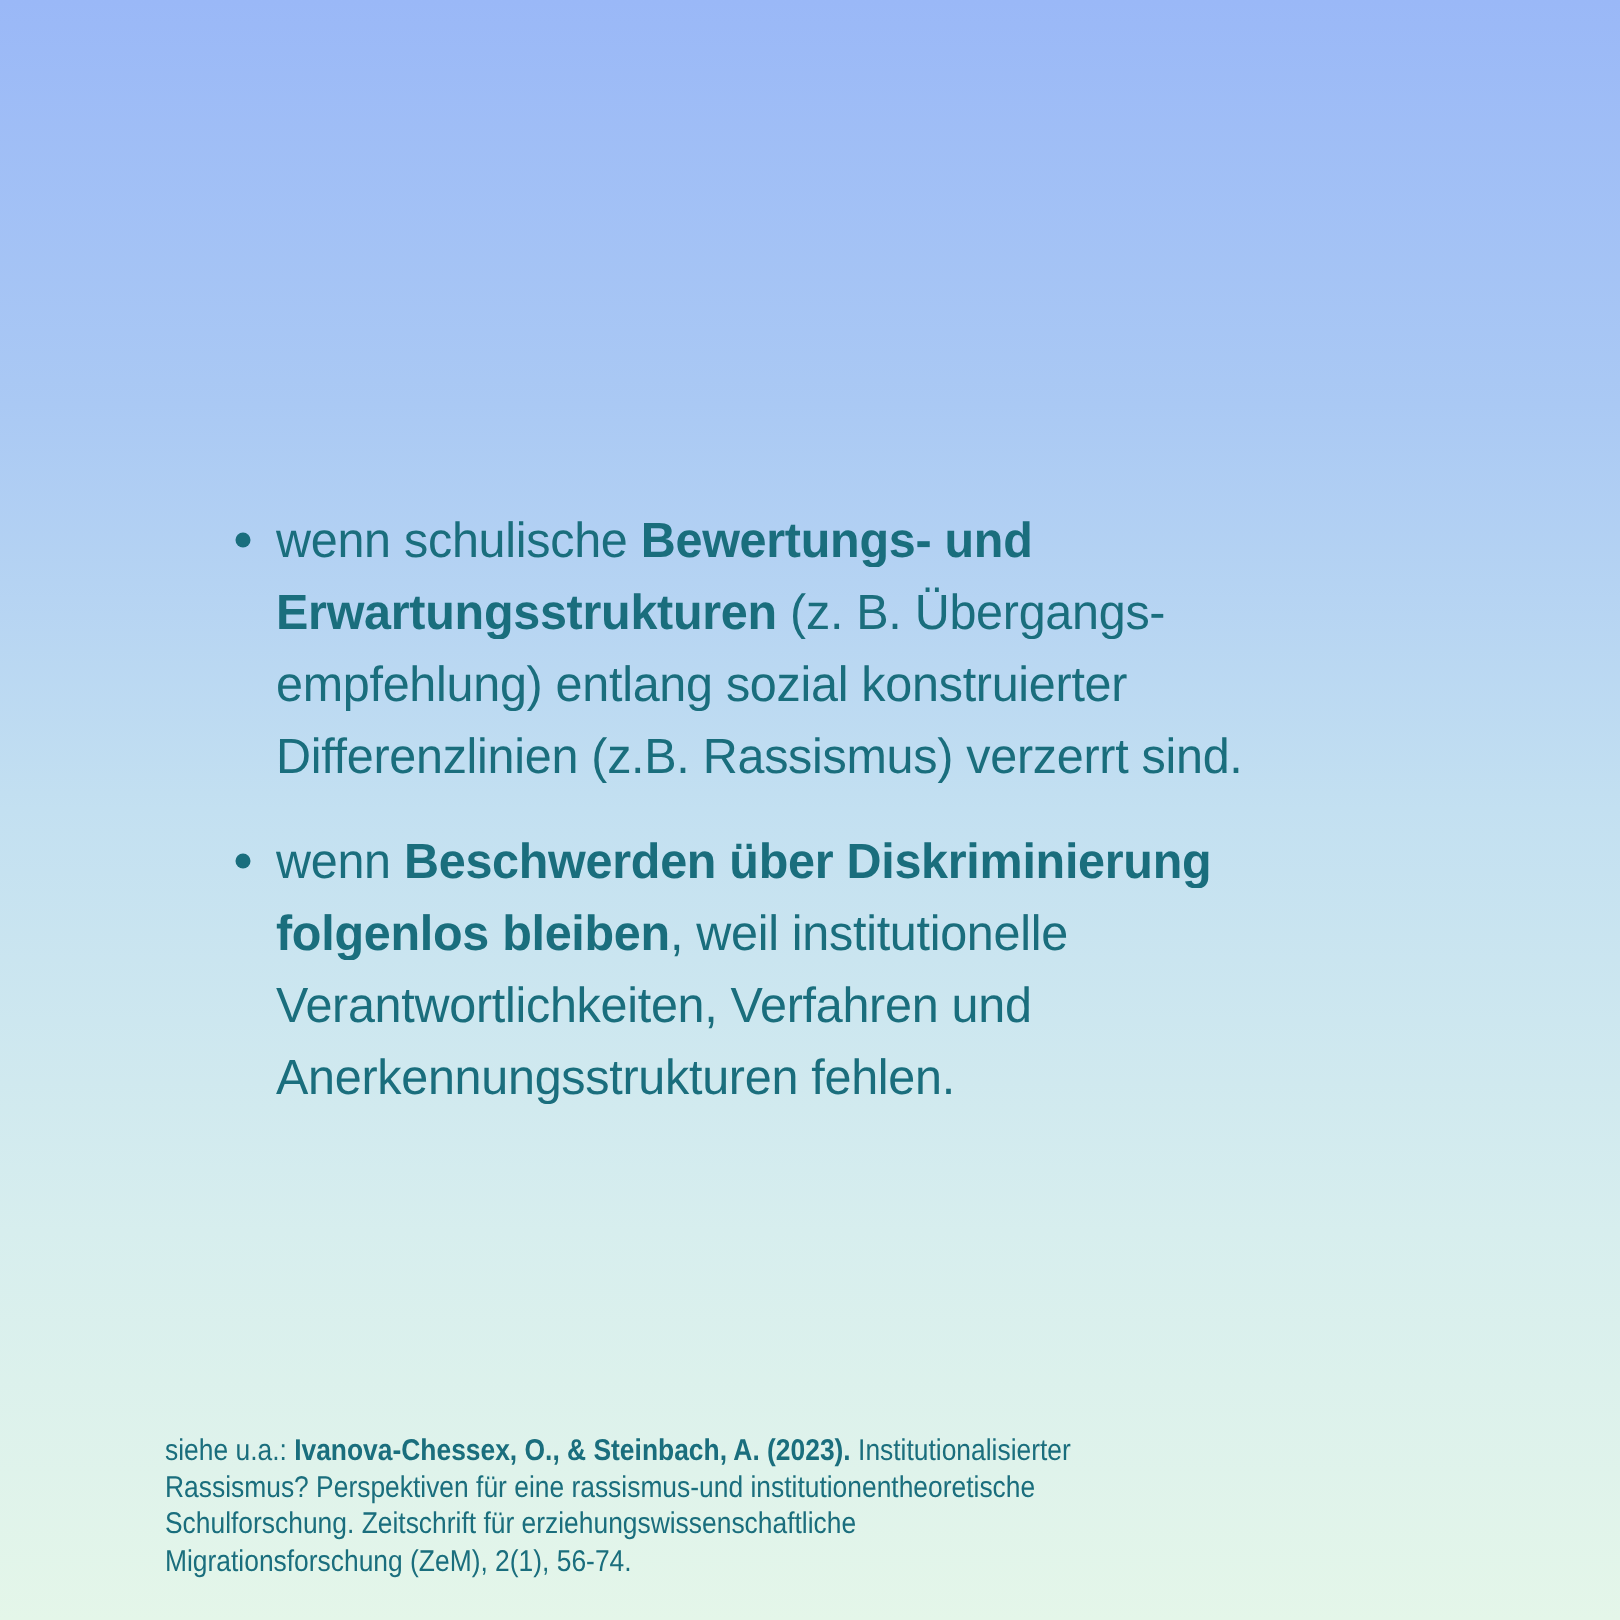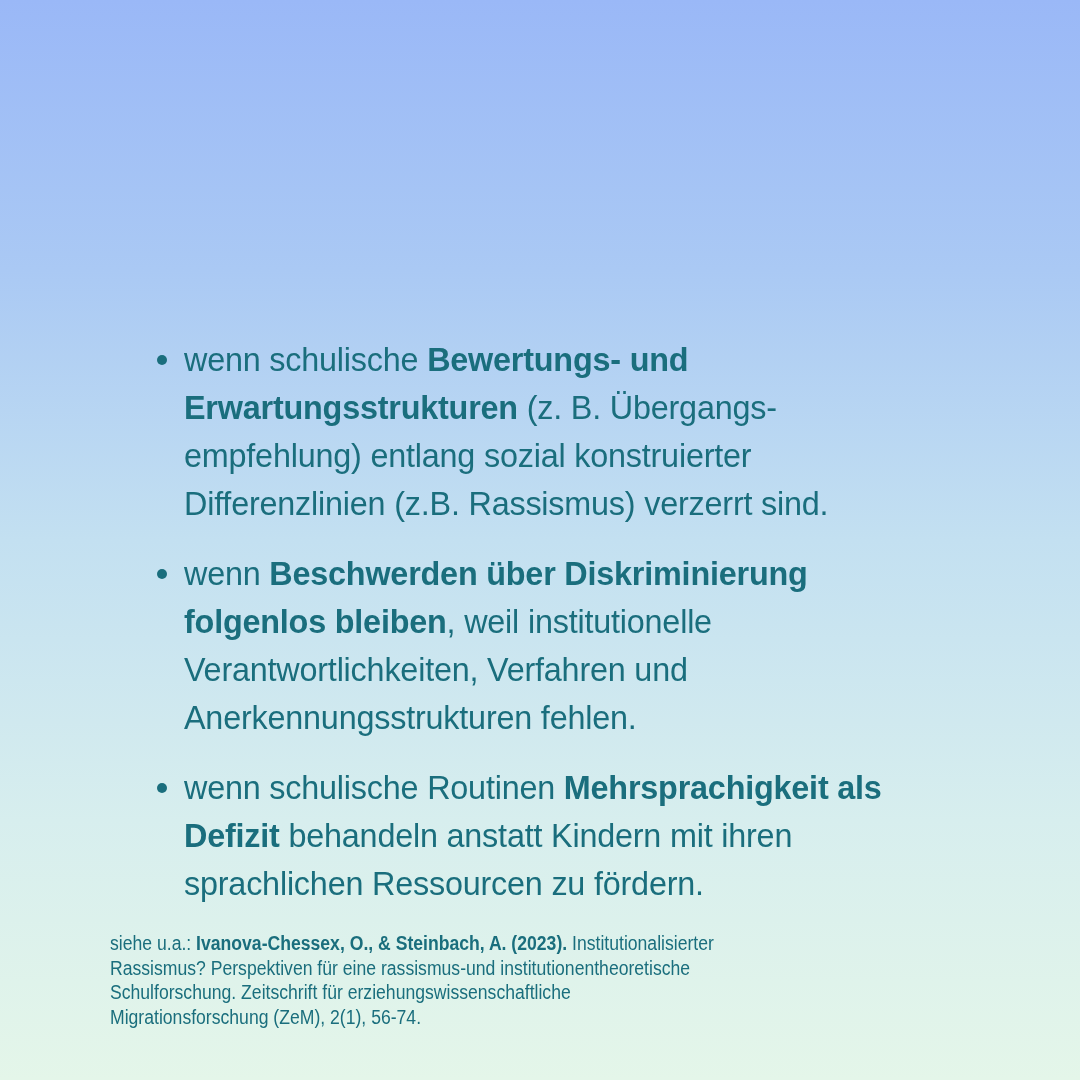--- a/index.html
+++ b/index.html
@@ -69,28 +69,22 @@
         <div class="body-line"><span>empfehlung) entlang sozial konstruierter</span></div>
         <div class="body-line"><span>Differenzlinien (z.B. Rassismus) verzerrt sind.</span></div>
       </li>
       <li class="bullet-item">
         <span class="bullet-dot"></span>
         <div class="body-line"><span>wenn </span><span class="bold">Beschwerden über Diskriminierung</span></div>
         <div class="body-line"><span class="bold">folgenlos bleiben</span><span>, weil institutionelle</span></div>
         <div class="body-line"><span>Verantwortlichkeiten, Verfahren und</span></div>
         <div class="body-line"><span>Anerkennungsstrukturen fehlen.</span></div>
       </li>
-      <li class="bullet-item">
-        <span class="bullet-dot"></span>
-        <div class="body-line"><span>wenn schulische Routinen </span><span class="bold">Mehrsprachigkeit als</span></div>
-        <div class="body-line"><span class="bold">Defizit</span><span> behandeln anstatt Kindern mit ihren</span></div>
-        <div class="body-line"><span>sprachlichen Ressourcen zu fördern.</span></div>
-      </li>
     </ul>
 
-  <div class="citation" id="citation" style="color: rgb(26, 110, 125);">
+  <div class="citation" id="citation" style="color: rgb(26, 110, 125); margin-top: 24px;">
       <div class="cite-line"><span>siehe u.a.: </span><span class="bold">Ivanova-Chessex, O., &amp; Steinbach, A. (2023).</span><span> Institutionalisierter</span></div>
       <div class="cite-line"><span>Rassismus? Perspektiven für eine rassismus-und institutionentheoretische</span></div>
       <div class="cite-line"><span>Schulforschung. Zeitschrift für erziehungswissenschaftliche</span></div>
       <div class="cite-line"><span>Migrationsforschung (ZeM), 2(1), 56-74.</span></div>
     </div>
 
 </div>
 
 </body></html>

